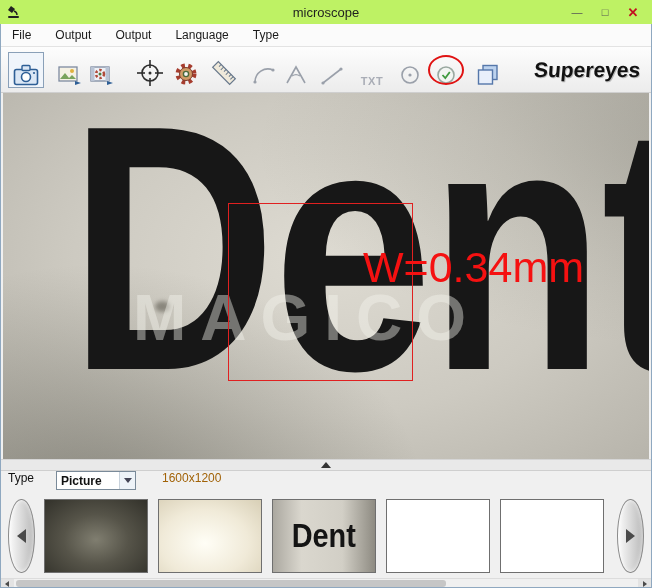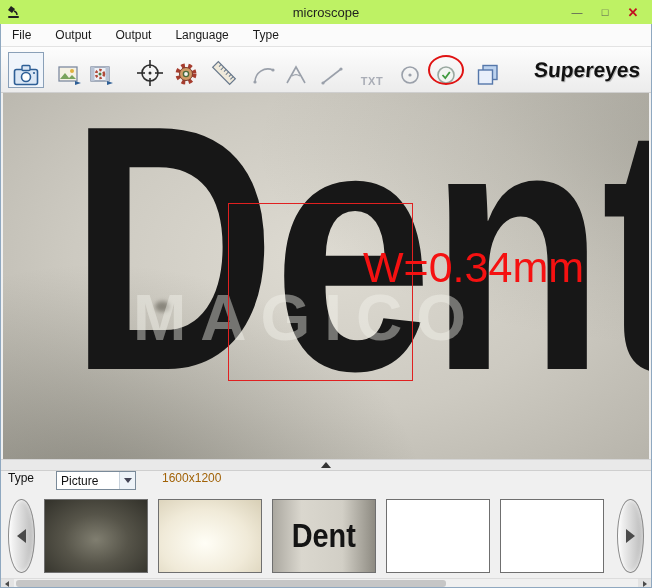--- a/index.html
+++ b/index.html
@@ -59,21 +59,21 @@
   
   .splitter { height:12px; background:#e9e9e9; border-top:1px solid #d5d5d5;
               border-bottom:1px solid #cfcfcf; display:flex; align-items:center;
               justify-content:center; }
 
   
   .controlrow { height:22px; display:flex; padding-left:8px;
                 background:#f0f0f0; }
   .type-label { font-size:12px; color:#111; }
   .combo { margin-left:22px; width:80px; height:19px; background:#ffffff;
-           border:1px solid #7a8a99; display:flex; align-items:center; }
+           border:1px solid #7a8a99; display:flex; align-items:center;font-weight:bold; }
   .combo-value { flex:1; font-size:12px; color:#111; padding-left:4px; }
   .combo-arrow { width:16px; height:100%; display:flex; align-items:center;
                  justify-content:center; border-left:1px solid #c8d2dc; background:#eef3f8; }
   .resolution { margin-left:26px; font-size:12px; color:#a16207; }
 
   
   .thumbstrip { height:85px; background:#f0f0f0; display:flex; align-items:center;
                 padding:0 8px; }
   .nav-arrow { width:27px; height:74px; border-radius:13px / 37px; flex:none;
                background:linear-gradient(90deg,#fbfbfb,#b9b9b9);

